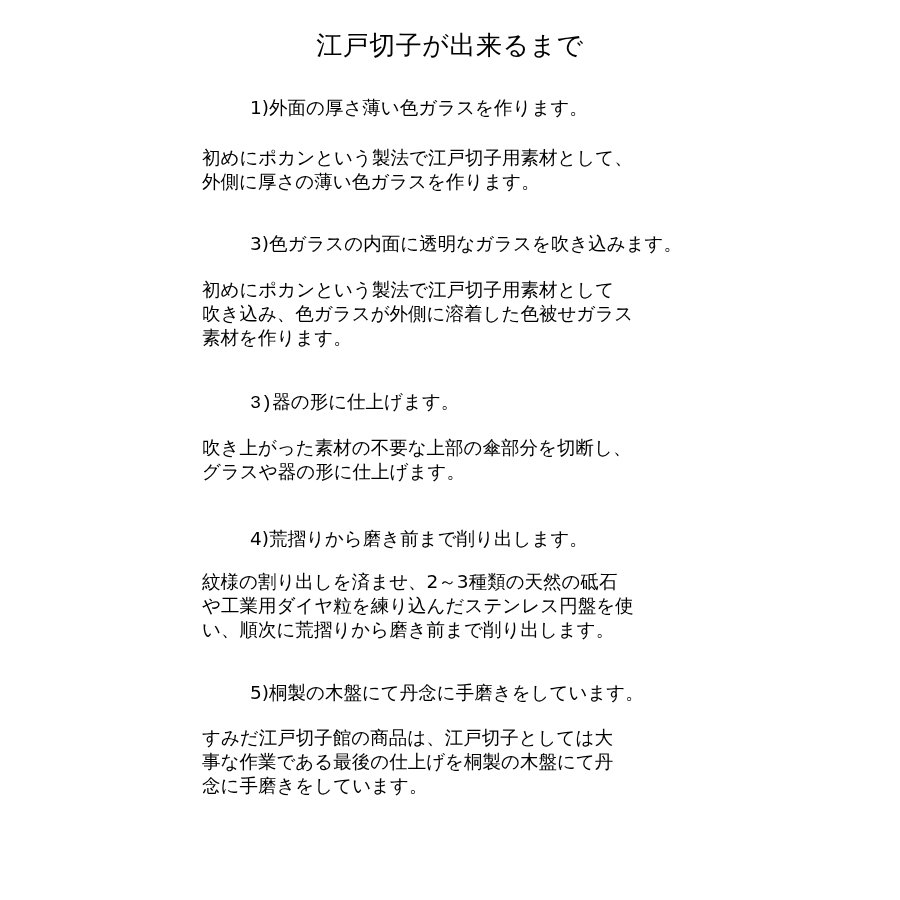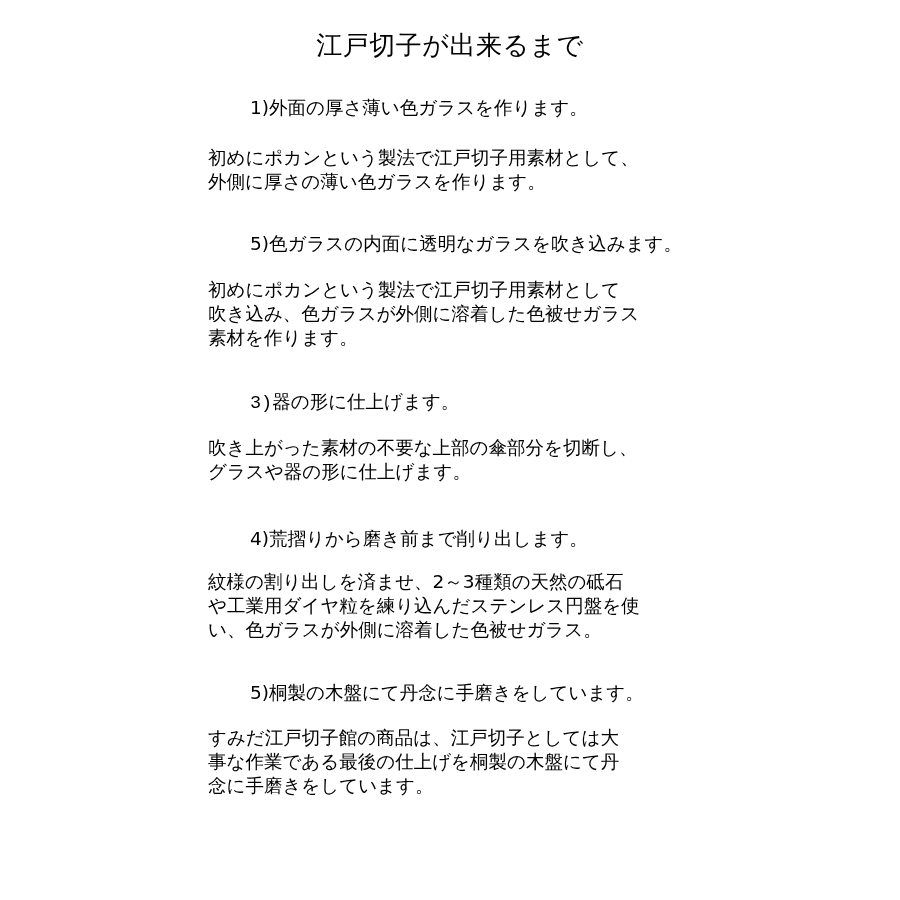--- a/index.html
+++ b/index.html
@@ -28,21 +28,21 @@
   .step-heading {
     position: absolute;
     left: 202px;
     font-size: 18.5px;
     line-height: 24px;
     white-space: nowrap;
     margin-left: 48px;
   }
   .step-body {
     position: absolute;
-    left: 208px;
+    left: 202px;
     font-size: 18.5px;
     line-height: 24px;
     white-space: nowrap;
   }
   .step-body div { height: 24px; }
 </style>
 </head>
 <body>
 
 <div>
@@ -51,42 +51,42 @@
 
   <div>
     <div class="step-heading" style="top:96px;">1)外面の厚さ薄い色ガラスを作ります。</div>
     <div class="step-body" style="top:146px;">
       <div>初めにポカンという製法で江戸切子用素材として、</div>
       <div>外側に厚さの薄い色ガラスを作ります。</div>
     </div>
   </div>
 
   <div>
-    <div class="step-heading" style="top:232px;">5)色ガラスの内面に透明なガラスを吹き込みます。</div>
+    <div class="step-heading" style="top:232px;">3)色ガラスの内面に透明なガラスを吹き込みます。</div>
     <div class="step-body" style="top:278px;">
       <div>初めにポカンという製法で江戸切子用素材として</div>
       <div>吹き込み、色ガラスが外側に溶着した色被せガラス</div>
       <div>素材を作ります。</div>
     </div>
   </div>
 
   <div>
     <div class="step-heading" style="top:392px;font-family:Liberation Mono, monospace;">3)器の形に仕上げます。</div>
     <div class="step-body" style="top:436px;">
       <div>吹き上がった素材の不要な上部の傘部分を切断し、</div>
       <div>グラスや器の形に仕上げます。</div>
     </div>
   </div>
 
   <div>
     <div class="step-heading" style="top:527px;">4)荒摺りから磨き前まで削り出します。</div>
     <div class="step-body" style="top:570px;">
       <div>紋様の割り出しを済ませ、2～3種類の天然の砥石</div>
       <div>や工業用ダイヤ粒を練り込んだステンレス円盤を使</div>
-      <div>い、色ガラスが外側に溶着した色被せガラス。</div>
+      <div>い、順次に荒摺りから磨き前まで削り出します。</div>
     </div>
   </div>
 
   <div>
     <div class="step-heading" style="top:681px;">5)桐製の木盤にて丹念に手磨きをしています。</div>
     <div class="step-body" style="top:726px;">
       <div>すみだ江戸切子館の商品は、江戸切子としては大</div>
       <div>事な作業である最後の仕上げを桐製の木盤にて丹</div>
       <div>念に手磨きをしています。</div>
     </div>

